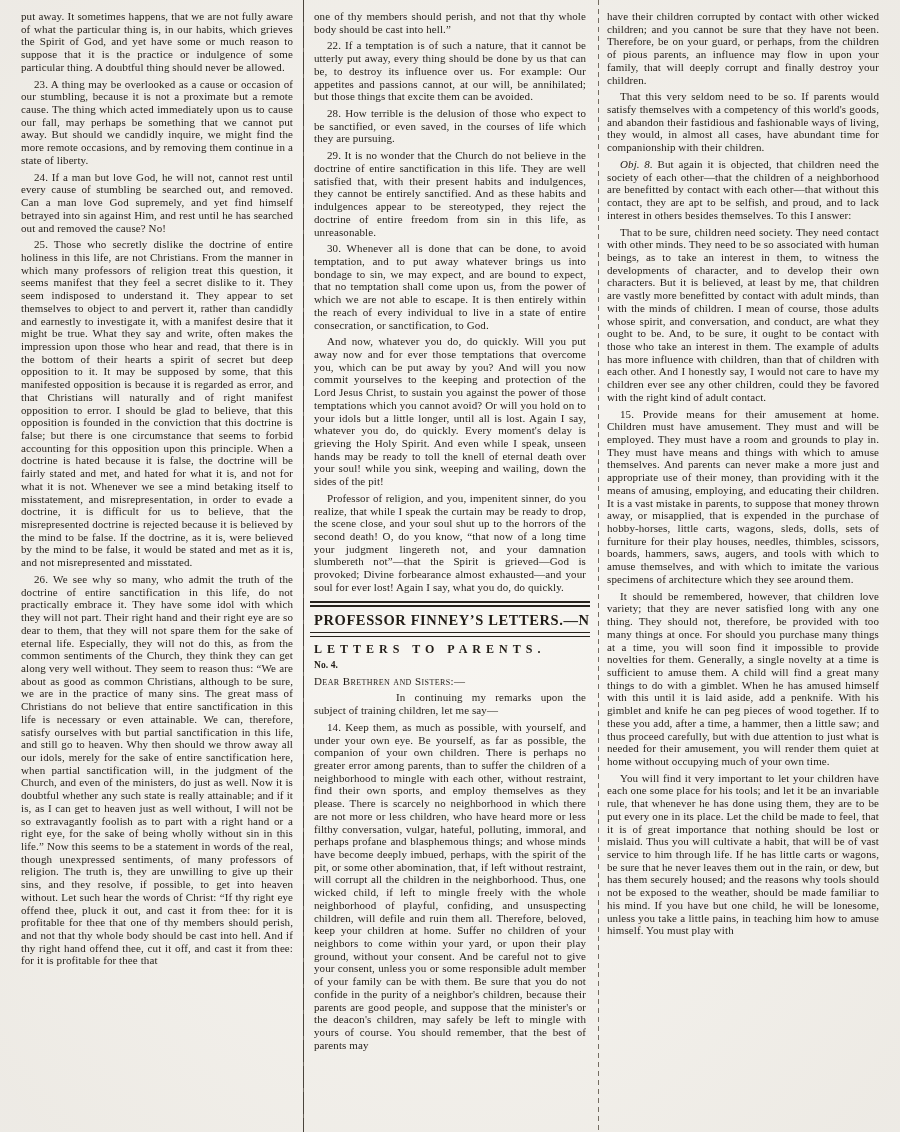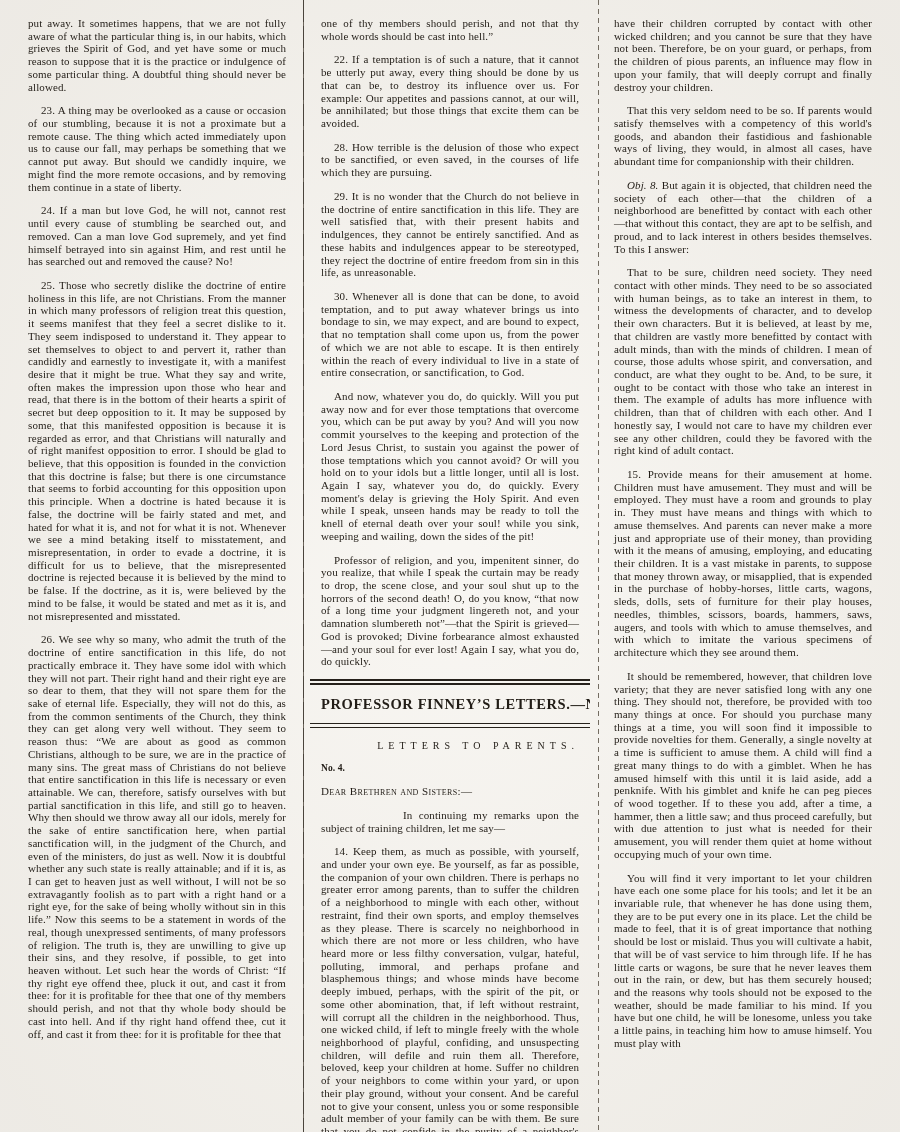--- a/index.html
+++ b/index.html
@@ -23,21 +23,21 @@
   .cols { display: flex; gap: 13px; height: 100%; }
   .col {
     width: 280px; flex: 0 0 280px;
     height: 100%;
     overflow: hidden;
     font-size: 11px;
     line-height: 12.72px;
     text-align: justify;
     letter-spacing: 0.1px;
   }
-  .col p { margin: 11px; }
+  .col p { margin: 4px; }
   .para    { text-indent: 13px; }
   .cont    { text-indent: 0; }
   .lead-italic { font-style: italic; }
 
   .rule-heavy {
     height: 6px; box-sizing: border-box;
     border-top: 2.5px solid #26211b;
     border-bottom: 2px solid #26211b;
     margin: 7px 0 5px 0;
   }
@@ -50,23 +50,23 @@
   .headline {
     font-weight: bold;
     font-size: 14.5px;
     line-height: 16px;
     letter-spacing: 0.6px;
     text-align: center;
     text-indent: 0;
     white-space: nowrap;
   }
   .subhead {
-    text-align: right; text-indent: 0;
-    font-weight: normal;
-    font-size: 10px;
+    text-align: left; text-indent: 0;
+    font-weight: bold;
+    font-size: 12px;
     letter-spacing: 5px;
     line-height: 13px;
     margin-top: 2px;
   }
   .subhead2 {
     text-indent: 0;
     font-size: 9.5px; font-weight: bold;
     line-height: 11px;
     margin-bottom: 6px;
   }
@@ -97,21 +97,21 @@
   <div class="vrule vrule-dotted"></div>
   <div class="cols">
     <div class="col">
         <p class="cont">put away. It sometimes happens, that we are not fully aware of what the particular thing is, in our habits, which grieves the Spirit of God, and yet have some or much reason to suppose that it is the practice or indulgence of some particular thing. A doubtful thing should never be allowed.</p>
         <p class="para">23. A thing may be overlooked as a cause or occasion of our stumbling, because it is not a proximate but a remote cause. The thing which acted immediately upon us to cause our fall, may perhaps be something that we cannot put away. But should we candidly inquire, we might find the more remote occasions, and by removing them continue in a state of liberty.</p>
         <p class="para">24. If a man but love God, he will not, cannot rest until every cause of stumbling be searched out, and removed. Can a man love God supremely, and yet find himself betrayed into sin against Him, and rest until he has searched out and removed the cause? No!</p>
         <p class="para">25. Those who secretly dislike the doctrine of entire holiness in this life, are not Christians. From the manner in which many professors of religion treat this question, it seems manifest that they feel a secret dislike to it. They seem indisposed to understand it. They appear to set themselves to object to and pervert it, rather than candidly and earnestly to investigate it, with a manifest desire that it might be true. What they say and write, often makes the impression upon those who hear and read, that there is in the bottom of their hearts a spirit of secret but deep opposition to it. It may be supposed by some, that this manifested opposition is because it is regarded as error, and that Christians will naturally and of right manifest opposition to error. I should be glad to believe, that this opposition is founded in the conviction that this doctrine is false; but there is one circumstance that seems to forbid accounting for this opposition upon this principle. When a doctrine is hated because it is false, the doctrine will be fairly stated and met, and hated for what it is, and not for what it is not. Whenever we see a mind betaking itself to misstatement, and misrepresentation, in order to evade a doctrine, it is difficult for us to believe, that the misrepresented doctrine is rejected because it is believed by the mind to be false. If the doctrine, as it is, were believed by the mind to be false, it would be stated and met as it is, and not misrepresented and misstated.</p>
         <p class="para">26. We see why so many, who admit the truth of the doctrine of entire sanctification in this life, do not practically embrace it. They have some idol with which they will not part. Their right hand and their right eye are so dear to them, that they will not spare them for the sake of eternal life. Especially, they will not do this, as from the common sentiments of the Church, they think they can get along very well without. They seem to reason thus: “We are about as good as common Christians, although to be sure, we are in the practice of many sins. The great mass of Christians do not believe that entire sanctification in this life is necessary or even attainable. We can, therefore, satisfy ourselves with but partial sanctification in this life, and still go to heaven. Why then should we throw away all our idols, merely for the sake of entire sanctification here, when partial sanctification will, in the judgment of the Church, and even of the ministers, do just as well. Now it is doubtful whether any such state is really attainable; and if it is, as I can get to heaven just as well without, I will not be so extravagantly foolish as to part with a right hand or a right eye, for the sake of being wholly without sin in this life.” Now this seems to be a statement in words of the real, though unexpressed sentiments, of many professors of religion. The truth is, they are unwilling to give up their sins, and they resolve, if possible, to get into heaven without. Let such hear the words of Christ: “If thy right eye offend thee, pluck it out, and cast it from thee: for it is profitable for thee that one of thy members should perish, and not that thy whole body should be cast into hell. And if thy right hand offend thee, cut it off, and cast it from thee: for it is profitable for thee that</p>
       </div>
     <div class="col">
-        <p class="cont">one of thy members should perish, and not that thy whole words should be cast into hell.”</p>
+        <p class="cont">one of thy members should perish, and not that thy whole body should be cast into hell.”</p>
         <p class="para">22. If a temptation is of such a nature, that it cannot be utterly put away, every thing should be done by us that can be, to destroy its influence over us. For example: Our appetites and passions cannot, at our will, be annihilated; but those things that excite them can be avoided.</p>
         <p class="para">28. How terrible is the delusion of those who expect to be sanctified, or even saved, in the courses of life which they are pursuing.</p>
         <p class="para">29. It is no wonder that the Church do not believe in the doctrine of entire sanctification in this life. They are well satisfied that, with their present habits and indulgences, they cannot be entirely sanctified. And as these habits and indulgences appear to be stereotyped, they reject the doctrine of entire freedom from sin in this life, as unreasonable.</p>
         <p class="para">30. Whenever all is done that can be done, to avoid temptation, and to put away whatever brings us into bondage to sin, we may expect, and are bound to expect, that no temptation shall come upon us, from the power of which we are not able to escape. It is then entirely within the reach of every individual to live in a state of entire consecration, or sanctification, to God.</p>
         <p class="para">And now, whatever you do, do quickly. Will you put away now and for ever those temptations that overcome you, which can be put away by you? And will you now commit yourselves to the keeping and protection of the Lord Jesus Christ, to sustain you against the power of those temptations which you cannot avoid? Or will you hold on to your idols but a little longer, until all is lost. Again I say, whatever you do, do quickly. Every moment's delay is grieving the Holy Spirit. And even while I speak, unseen hands may be ready to toll the knell of eternal death over your soul! while you sink, weeping and wailing, down the sides of the pit!</p>
         <p class="para">Professor of religion, and you, impenitent sinner, do you realize, that while I speak the curtain may be ready to drop, the scene close, and your soul shut up to the horrors of the second death! O, do you know, “that now of a long time your judgment lingereth not, and your damnation slumbereth not”—that the Spirit is grieved—God is provoked; Divine forbearance almost exhausted—and your soul for ever lost! Again I say, what you do, do quickly.</p>
         <div class="rule-heavy"></div>
         <p class="headline">PROFESSOR FINNEY’S LETTERS.—No. 21.</p>
         <div class="rule-light"></div>
         <p class="subhead">LETTERS TO PARENTS.</p>

